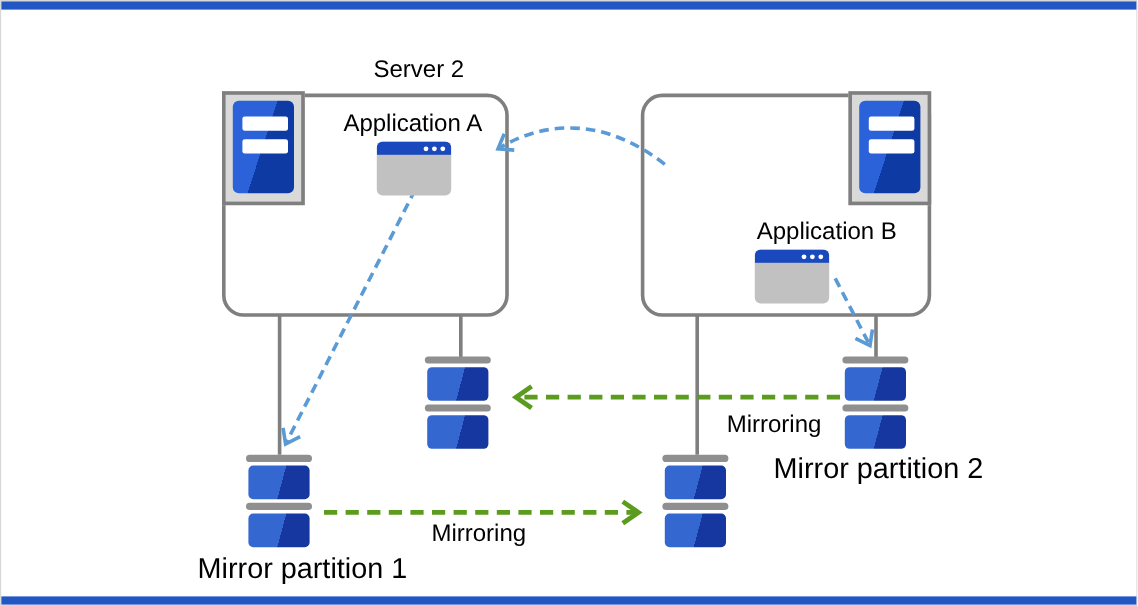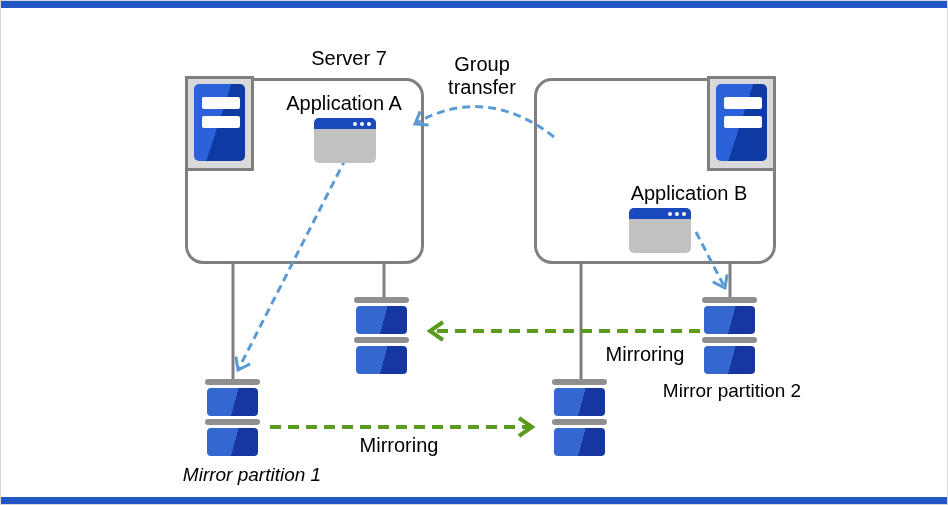--- a/index.html
+++ b/index.html
@@ -16,21 +16,21 @@
     font-family:"Liberation Sans","DejaVu Sans",sans-serif;color:#000;
   }
   .hbar{position:absolute;left:0;width:948px;height:7px;background:var(--frame-bar);}
   .hbar.top{top:0;} .hbar.bottom{bottom:0;}
   .server-box{
     position:absolute;border:3px solid var(--gray-line);border-radius:18px;
     background:#fff;box-sizing:border-box;width:239px;height:186px;top:77px;
   }
   .label{position:absolute;text-align:center;font-size:20px;line-height:23px;white-space:nowrap;}
   .label.wrap{white-space:normal;}
-  .label.big{font-size:19px;}
+  .label.big{font-size:24px;}
   .srv-icon{
     position:absolute;width:69px;height:95px;background:var(--gray-fill);
     border:3px solid var(--gray-line);box-sizing:border-box;top:75px;
   }
   .tower{
     position:absolute;left:6px;top:5px;width:51px;height:77px;border-radius:5px;
     background:linear-gradient(108deg,var(--tower-light) 49%,var(--tower-dark) 49%);
   }
   .tower .bar{position:absolute;left:8px;width:38px;height:12px;background:#fff;border-radius:2px;}
   .tower .bar.b1{top:13px;} .tower .bar.b2{top:32px;}
@@ -137,22 +137,21 @@
     <div class="sep"></div>
       <div class="disk"></div>
   </div>
   <div class="stack" style="left:701px;top:296px;">
     <div class="cap"></div>
       <div class="disk"></div>
     <div class="sep"></div>
       <div class="disk"></div>
   </div>
 
-  <div class="label" style="left:268px;top:46px;width:160px;">Server 7</div>
+  <div class="label" style="left:268px;top:46px;width:160px;">Server 2</div>
   <div class="label" style="left:588px;top:181px;width:200px;">Application B</div>
   <div class="label" style="left:243px;top:91px;width:200px;">Application A</div>
-  <div class="label wrap" style="left:431px;top:52px;width:100px;">Group transfer</div>
   <div class="label" style="left:594px;top:342px;width:100px;">Mirroring</div>
   <div class="label" style="left:348px;top:433px;width:100px;">Mirroring</div>
-  <div class="label big" style="left:131px;top:462px;width:240px;font-style:italic;">Mirror partition 1</div>
+  <div class="label big" style="left:131px;top:462px;width:240px;">Mirror partition 1</div>
   <div class="label big" style="left:611px;top:378px;width:240px;">Mirror partition 2</div>
 
 </div>
 
 </body></html>

